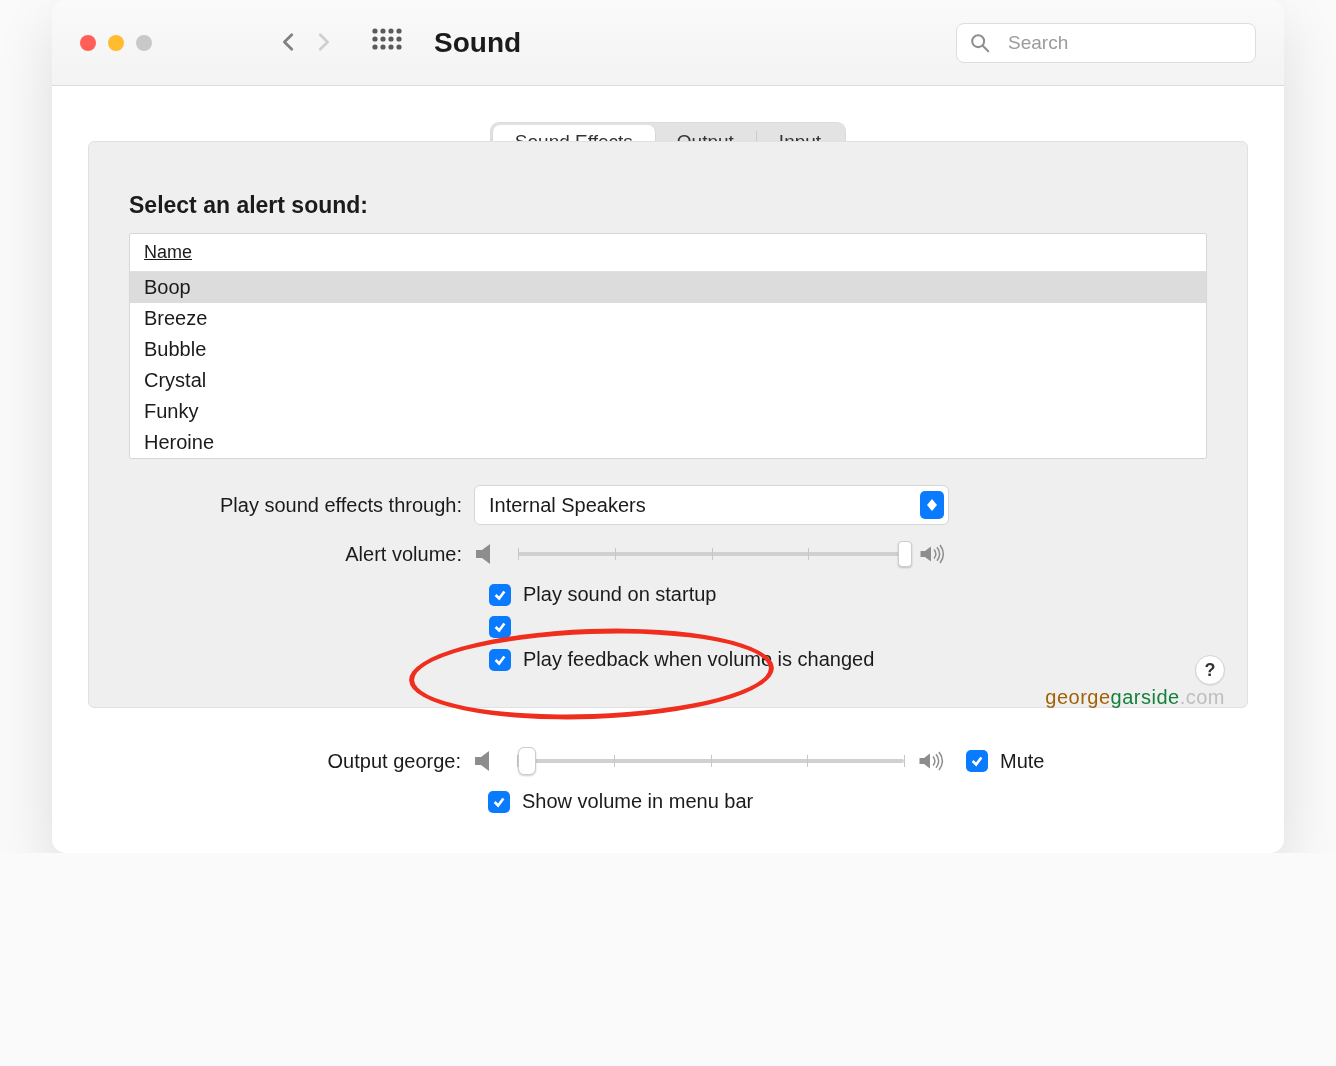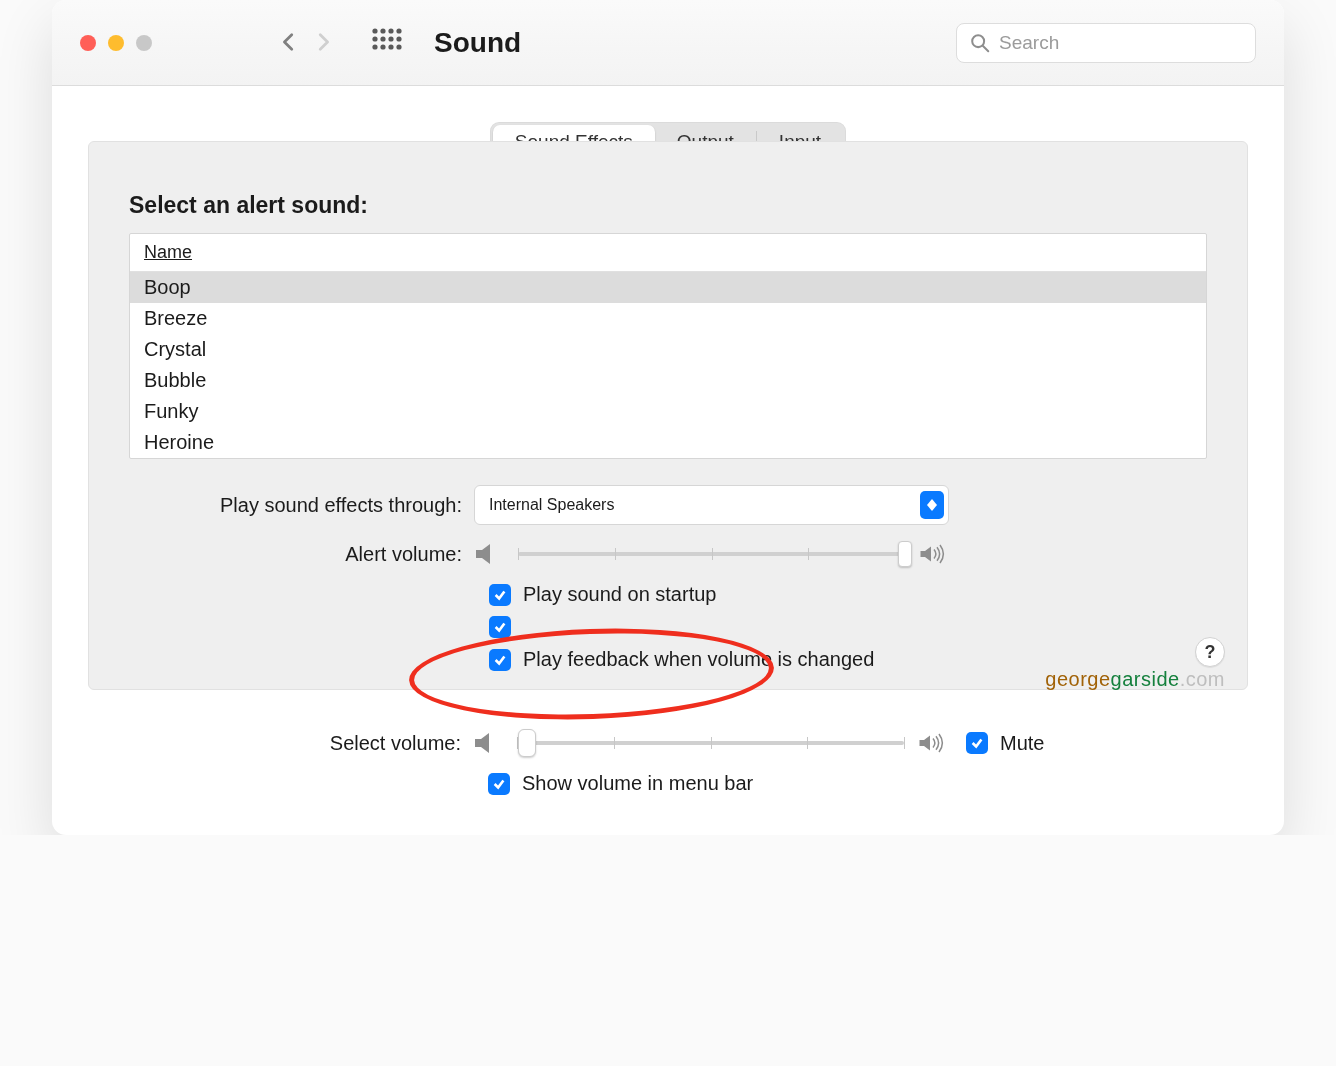--- a/index.html
+++ b/index.html
@@ -56,20 +56,21 @@
   }
   .search {
     margin-left:auto;
     width:300px; height:40px;
     background:#fff;
     border:1px solid #ddd;
     border-radius:8px;
     display:flex; align-items:center;
     padding:0 12px;
     color:#9b9b9b;
+    gap:9px;
   }
   .search svg { width:22px; height:22px; margin-right:8px; flex:0 0 auto; }
   .search span { font-size:19px; }
 
   
   .tabs-wrap { display:flex; justify-content:center; padding-top:36px; }
   .tabs {
     display:flex;
     background:#e3e3e3;
     border-radius:9px;
@@ -87,21 +88,21 @@
     box-shadow: 0 1px 2px rgba(0,0,0,0.2);
   }
   .tab-sep { width:1px; background:#c9c9c9; margin:6px 0; }
 
   
   .panel {
     margin: -21px 36px 0 36px;
     background: #efefef;
     border:1px solid #e1e1e1;
     border-radius:6px;
-    padding: 50px 40px 8px 40px;
+    padding: 50px 40px 26px 40px;
     position:relative;
   }
   .panel-heading {
     font-size:23px; font-weight:700; margin-bottom:14px;
   }
   .list {
     background:#fff;
     border:1px solid #d6d6d6;
     border-radius:2px;
     overflow:hidden;
@@ -136,21 +137,21 @@
   .form-control { flex:1; display:flex; align-items:center; }
 
   .select {
     background:#fff;
     border:1px solid #d6d6d6;
     border-radius:6px;
     height:40px;
     display:flex; align-items:center;
     padding:0 4px 0 14px;
     width:475px;
-    font-size:16px;
+    font-size:20px;
     justify-content:space-between;
   }
   .select .caret {
     width:24px; height:28px; background:var(--accent); border-radius:5px;
     display:flex; flex-direction:column; justify-content:center; align-items:center;
     gap:-2px;
   }
   .select .caret svg { width:10px; height:6px; fill:#fff; }
 
   .slider-wrap { display:flex; align-items:center; gap:14px; width:475px; }
@@ -275,22 +276,22 @@
   </div>
 
   <div class="panel">
     <div class="panel-heading">Select an alert sound:</div>
 
     <div class="list">
       <div class="list-header">Name</div>
       <div class="list-body">
         <div class="row selected">Boop</div>
         <div class="row">Breeze</div>
+        <div class="row">Bubble</div>
         <div class="row">Crystal</div>
-        <div class="row">Bubble</div>
         <div class="row">Funky</div>
         <div class="row">Heroine</div>
       </div>
     </div>
 
     <div class="form-rows">
 
       <div class="form-row">
         <div class="form-label">Play sound effects through:</div>
         <div class="form-control">
@@ -371,21 +372,21 @@
 
     <div class="annot-circle"></div>
 
     <div class="watermark">
       <span class="g1">george</span><span class="g2">garside</span><span class="g3">.com</span>
     </div>
   </div>
 
   <div class="below">
     <div class="form-row">
-      <div class="form-label">Select volume:</div>
+      <div class="form-label">Output george:</div>
       <div class="form-control">
         <div class="slider-wrap" style="width:475px;">
           <span class="speaker">
             <svg viewBox="0 0 30 26">
                 <path d="M2 9 H8 L16 3 V23 L8 17 H2 Z" fill="#8d8d8d"></path>
               </svg>
           </span>
           <div class="slider">
             <div class="track"></div>
             <div class="ticks">

